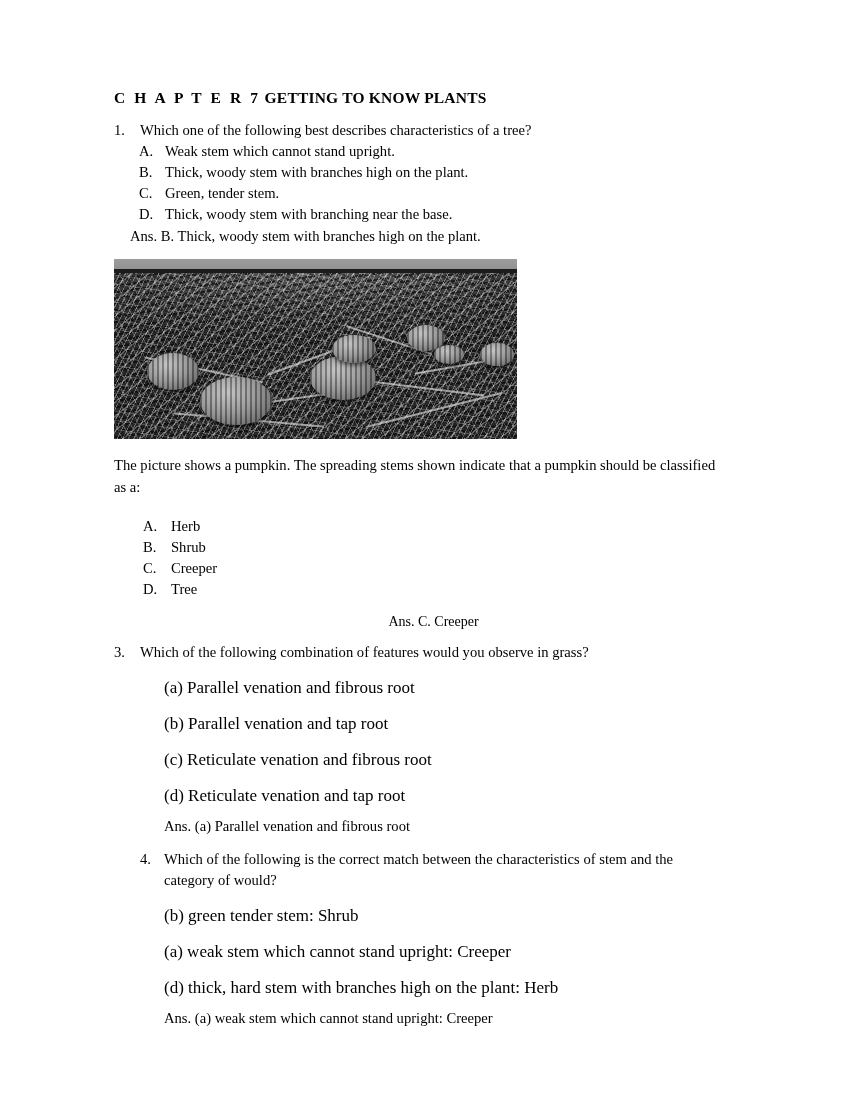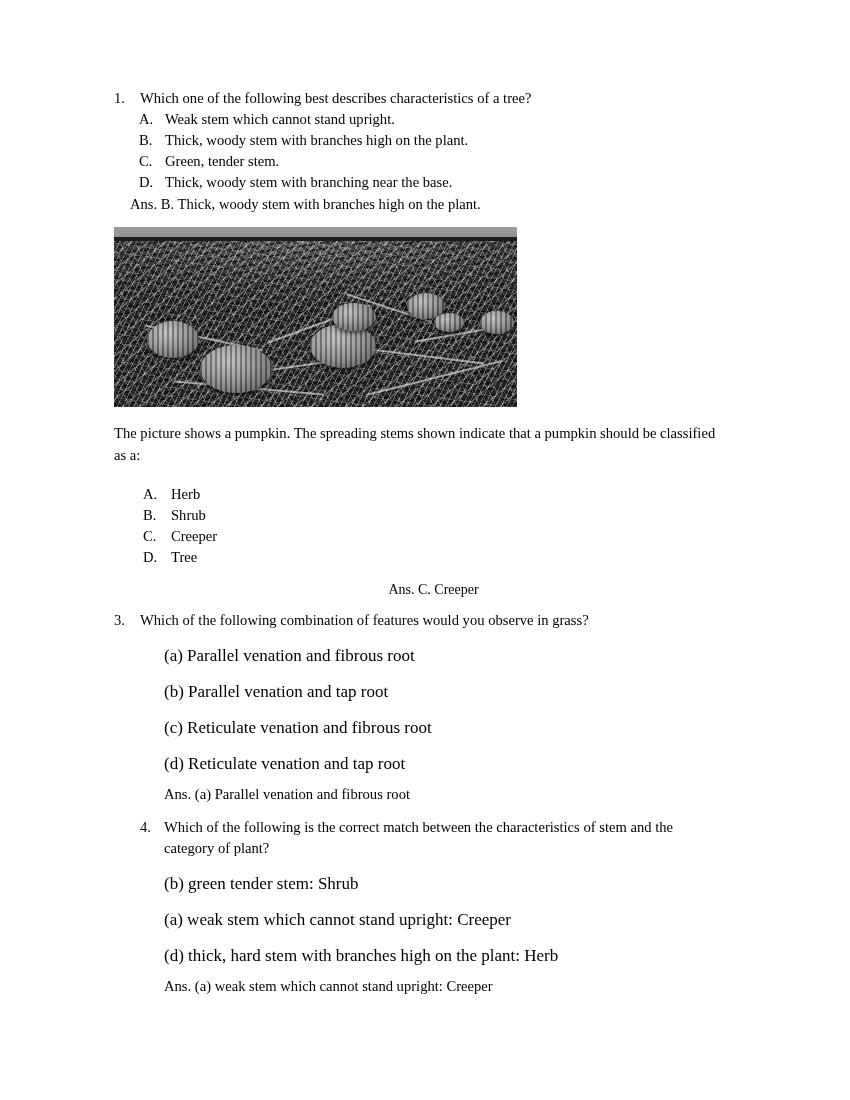--- a/index.html
+++ b/index.html
@@ -199,20 +199,21 @@
       radial-gradient(ellipse at 38% 32%, #bdbdbd 0%, #8e8e8e 45%, #5c5c5c 80%, #3b3b3b 100%);
     box-shadow: 0 2px 4px rgba(0,0,0,0.6);
   }
 </style>
 </head>
 <body>
 
 <div class="page">
   <div class="content">
 
+    <h1 class="chapter-title"><span class="ch-word">C H A P T E R 7</span><span class="ch-rest"> GETTING TO KNOW PLANTS</span></h1>
 
     <div class="q-block">
       <div class="q-line">
         <span class="marker">1.</span>
         <span>Which one of the following best describes characteristics of a tree?</span>
       </div>
 
       <div class="opt-tight">
         <span class="marker">A.</span>
         <span>Weak stem which cannot stand upright.</span>
@@ -291,21 +292,21 @@
       <div class="opt-loose">(a) Parallel venation and fibrous root</div>
       <div class="opt-loose">(b) Parallel venation and tap root</div>
       <div class="opt-loose">(c) Reticulate venation and fibrous root</div>
       <div class="opt-loose">(d) Reticulate venation and tap root</div>
       <div class="ans-loose">Ans. (a) Parallel venation and fibrous root</div>
     </div>
 
     <div class="q-block" style="margin-top:12px;">
       <div class="q-hang">
         <span class="marker">4.</span>
-        <span>Which of the following is the correct match between the characteristics of stem and the category of plant?</span>
+        <span>Which of the following is the correct match between the characteristics of stem and the category of would?</span>
       </div>
       <div class="opt-loose">(b) green tender stem: Shrub</div>
       <div class="opt-loose">(a) weak stem which cannot stand upright: Creeper</div>
       <div class="opt-loose">(d) thick, hard stem with branches high on the plant: Herb</div>
       <div class="ans-loose">Ans. (a) weak stem which cannot stand upright: Creeper</div>
     </div>
 
   </div>
 </div>
 

